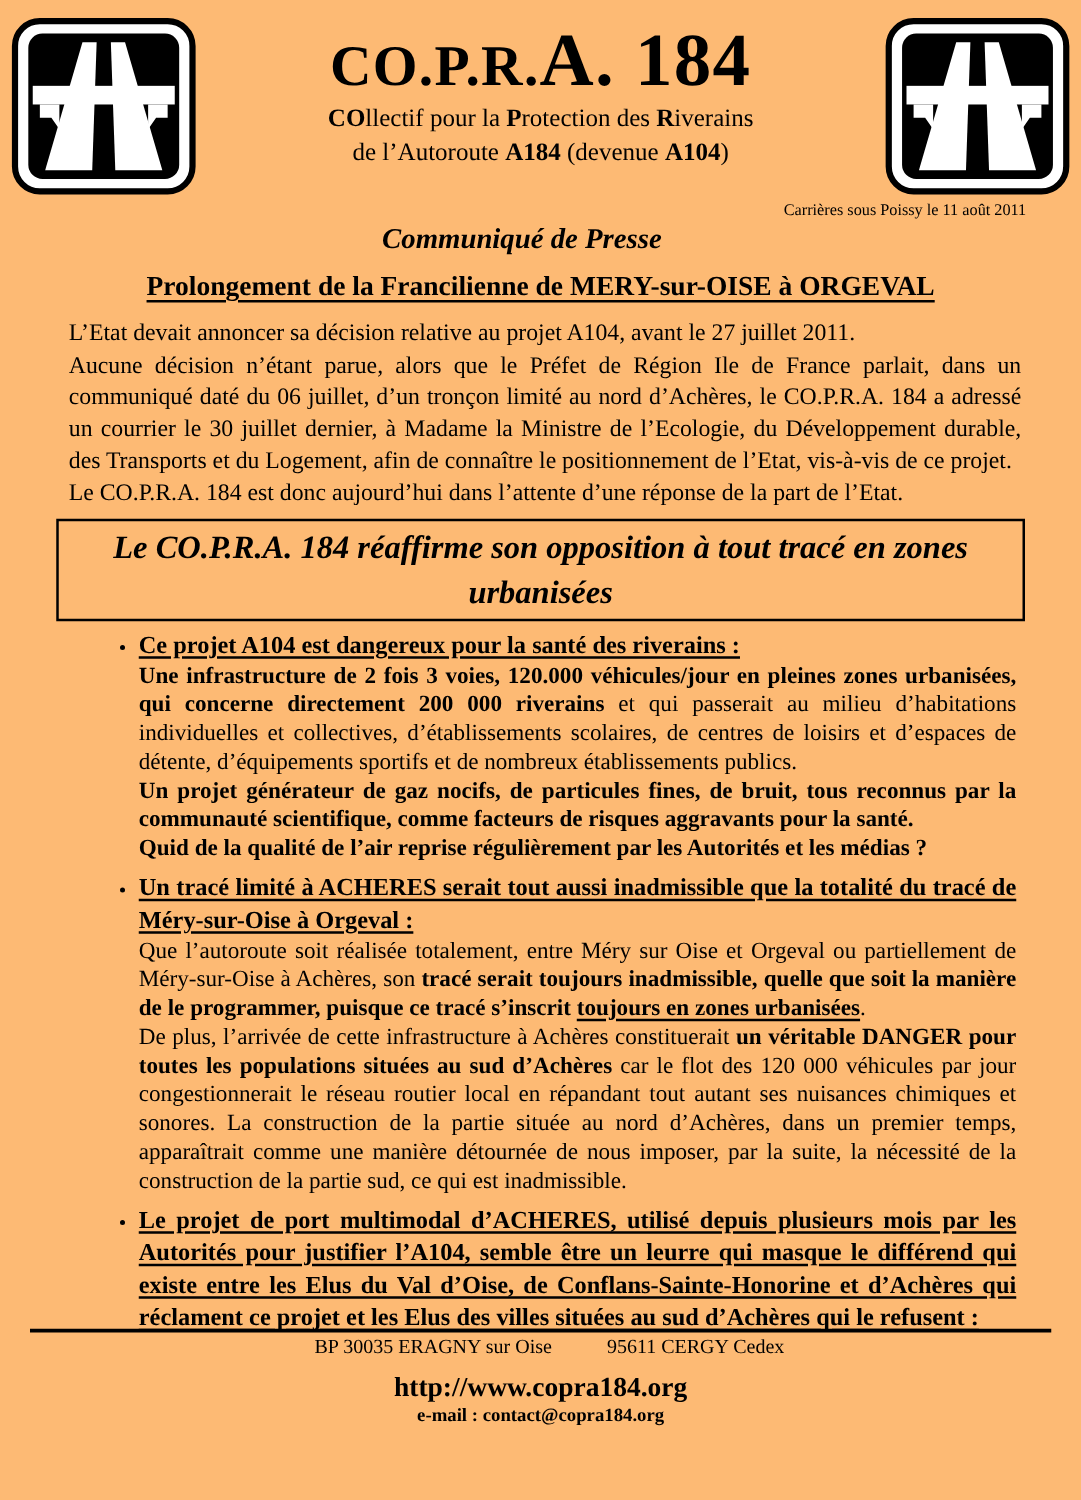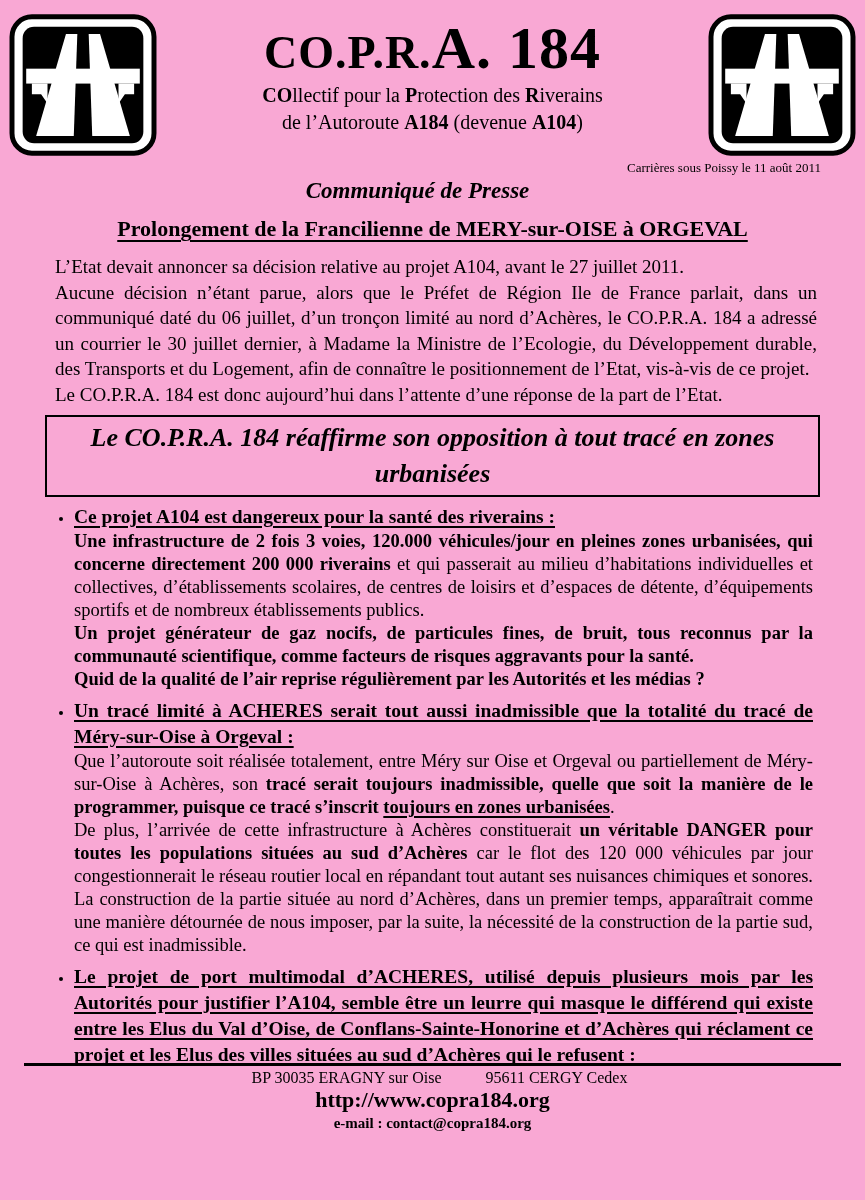--- a/index.html
+++ b/index.html
@@ -1,21 +1,21 @@
 <!DOCTYPE html>
 <html><head>
 <meta charset="utf-8">
 <style>
   html, body { margin: 0; padding: 0; background: #ffffff; }
   .page {
     position: relative;
     width: 865px;
     height: 1200px;
     margin: 0 auto;
-    background: #f9a8d4;
+    background: #fdba74;
     color: #000;
     font-family: "Liberation Serif", serif;
     overflow: hidden;
     box-sizing: border-box;
   }
   .b { font-weight: bold; }
   .u { text-decoration: underline; text-decoration-thickness: 2px; text-underline-offset: 3px; }
 
   
   .header { display: flex; align-items: flex-start; justify-content: space-between; padding: 14px 8px 0 8px; }
@@ -34,33 +34,33 @@
   
   .intro { margin: 12px 48px 0 55px; font-size: 19px; line-height: 25.5px; text-align: justify; }
   .intro p { margin: 0; }
 
   
   .statement-box { border: 2px solid #000000; margin: 8px 45px 0 45px; padding: 3px 10px;
                    text-align: center; font-size: 26px; font-weight: bold; font-style: italic; line-height: 36px; }
   .statement-box p { margin: 0; }
 
   
-  .bullets { margin: 6px 52px 0 0; padding-left: 74px; }
+  .bullets { margin: 6px 52px 0 0; padding-left: 111px; }
   .bullets li { margin-top: 7px; }
   .bullets li::marker { font-size: 0.85em; }
   .b-head { margin: 0; font-size: 19.5px; font-weight: bold; line-height: 26px; text-align: justify; }
   .b-body { margin: 0; font-size: 18.5px; line-height: 23px; text-align: justify; }
   .b-head .u, .b-body .u { text-decoration-thickness: 2px; }
 
   
   .footer-rule { height: 3px; background: #000; margin: -5px 24px 0 24px; }
   .footer { text-align: center; }
   .address { font-size: 16px; margin: 3px 0 0 14px; }
   .addr-gap { display: inline-block; width: 44px; }
-  .website { font-size: 22px; font-weight: bold; margin: 0 0 0 0; }
+  .website { font-size: 22px; font-weight: bold; margin: 10px 0 0 0; }
   .email { font-size: 15px; margin: 2px 0 0 0; font-weight: bold; }
 </style>
 </head>
 <body>
 
 <div class="page">
 
   <header class="header">
     <span class="logo">
       <svg viewBox="0 0 104 100" xmlns="http://www.w3.org/2000/svg" aria-hidden="true">

